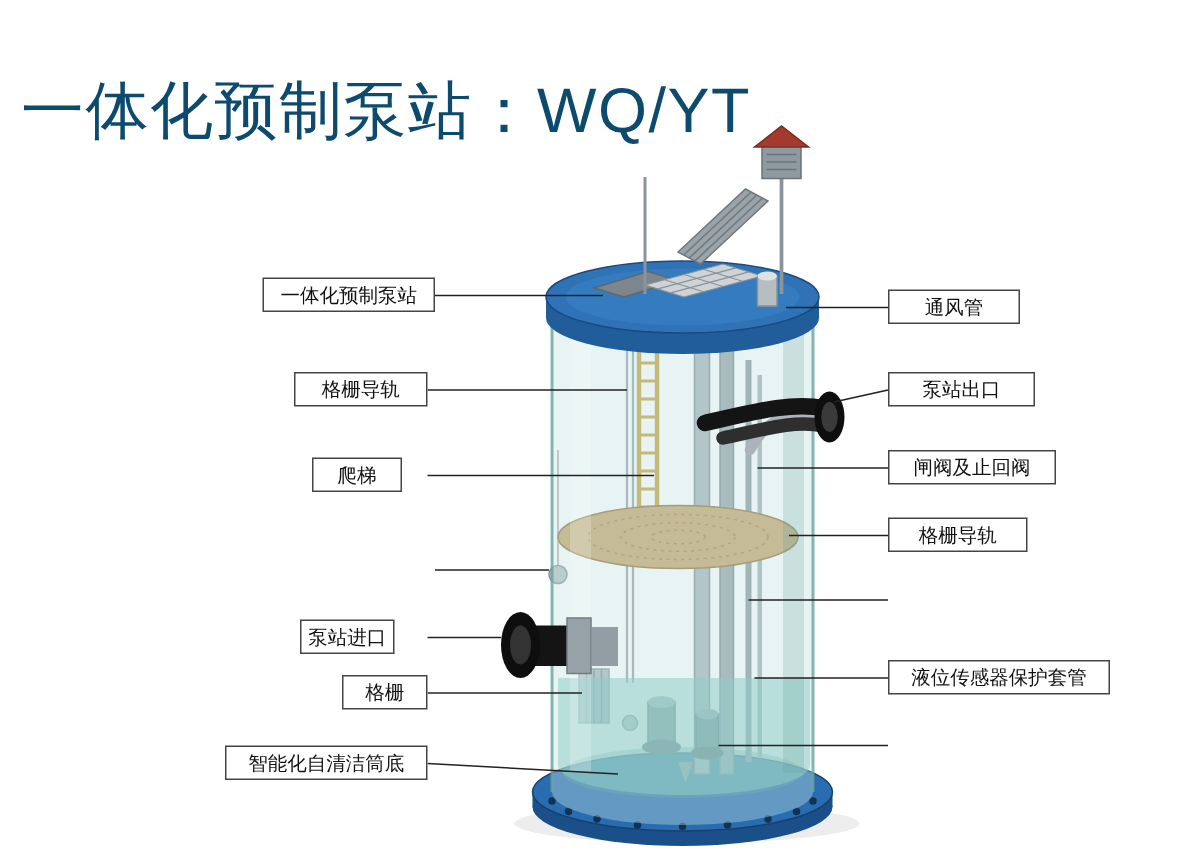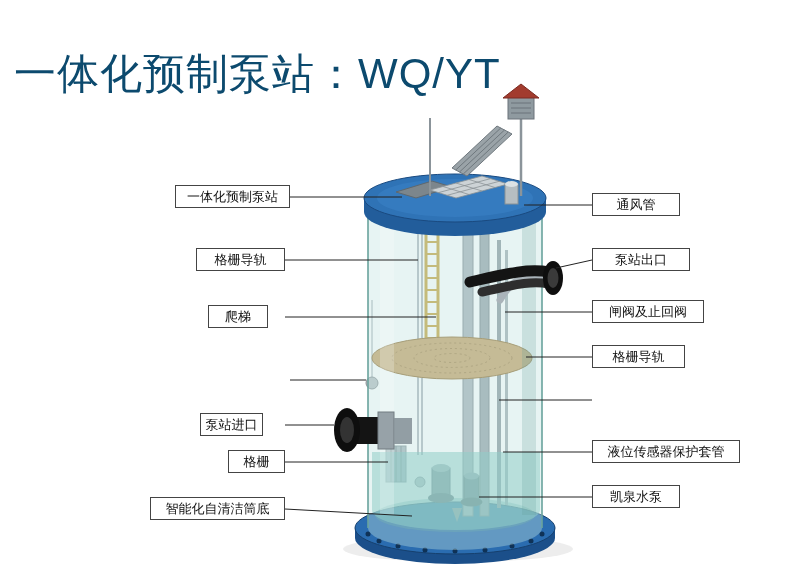--- a/index.html
+++ b/index.html
@@ -204,15 +204,14 @@
   <div class="lbl" style="left:208px;top:305px;width:60px">爬梯</div>
   <div class="lbl" style="left:200px;top:413px;width:63px">泵站进口</div>
   <div class="lbl" style="left:228px;top:450px;width:57px">格栅</div>
   <div class="lbl" style="left:150px;top:497px;width:135px">智能化自清洁筒底</div>
 
   <div class="lbl" style="left:592px;top:193px;width:88px">通风管</div>
   <div class="lbl" style="left:592px;top:248px;width:98px">泵站出口</div>
   <div class="lbl" style="left:592px;top:300px;width:112px">闸阀及止回阀</div>
   <div class="lbl" style="left:592px;top:345px;width:93px">格栅导轨</div>
   <div class="lbl" style="left:592px;top:440px;width:148px">液位传感器保护套管</div>
-  <div class="lbl" style="left:592px;top:485px;width:88px">凯泉水泵</div>
 
 </div>
 
 </body></html>

